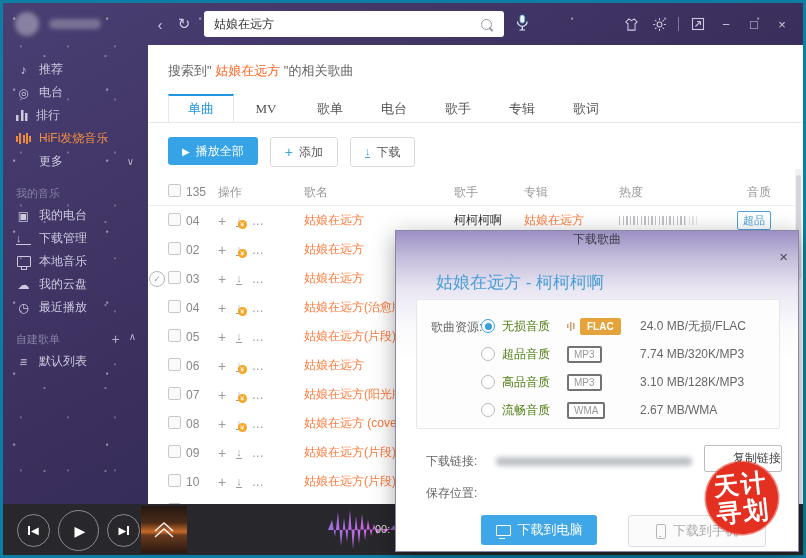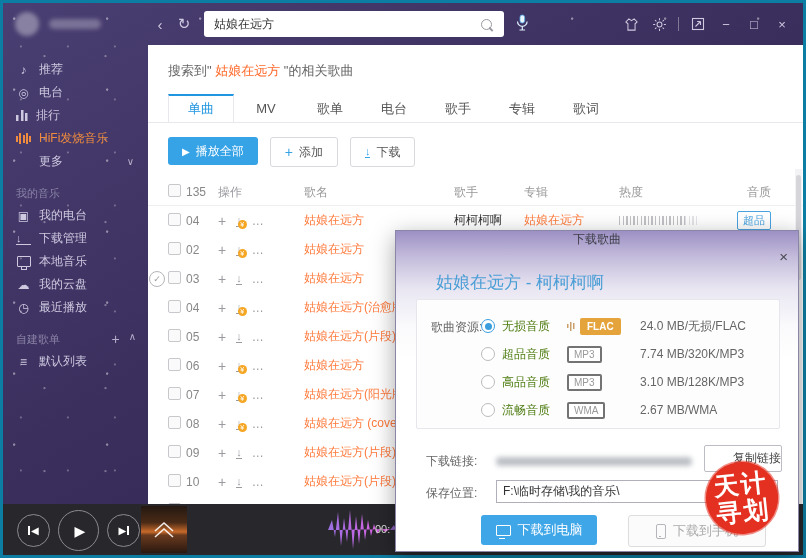--- a/index.html
+++ b/index.html
@@ -45,21 +45,21 @@
       linear-gradient(currentColor,currentColor) 6.8px 55%/2px 8px no-repeat,
       linear-gradient(currentColor,currentColor) 10.2px 50%/2px 11px no-repeat,
       linear-gradient(currentColor,currentColor) 13.4px 60%/2px 6px no-repeat;color:#ef8b3f;}
   .ico-dl{display:inline-block;line-height:10px;font-size:11px;border-bottom:1.5px solid currentColor;padding-bottom:1px;}
   .ico-mon{width:12px;height:9px;border:1.3px solid currentColor;border-radius:1px;position:relative;}
   .ico-mon::after{content:"";position:absolute;left:3px;bottom:-4px;width:4px;height:2px;border-bottom:1.5px solid currentColor;border-left:1px solid currentColor;border-right:1px solid currentColor;}
   
   .main{position:absolute;left:148px;top:45px;right:3px;bottom:54px;background:#fff;overflow:hidden;}
   .result-line{padding:17px 0 0 20px;font-size:13px;color:#666;}
   .result-line .kw{color:#ff6a2b;}
-  .tabs{display:flex;margin-top:14px;border-bottom:1px solid #e8e8ec;padding-left:20px;}
+  .tabs{display:flex;margin-top:14px;border-bottom:1px solid #e8e8ec;padding-left:20px;font-family:Liberation Serif, serif;}
   .tab{width:64px;height:26px;line-height:26px;text-align:center;font-size:13px;color:#555;cursor:pointer;border-top:2px solid transparent;}
   .tab.active{color:#2196e0;border-top:2px solid #2196e0;border-left:1px solid #e8e8ec;border-right:1px solid #e8e8ec;margin-bottom:-1px;background:#fff;}
   .toolbar{display:flex;gap:12px;padding:14px 0 12px 20px;}
   .btn{height:28px;display:inline-flex;align-items:center;gap:6px;padding:0 14px;border-radius:3px;font-size:12px;cursor:pointer;}
   .btn-primary{background:#35a3e6;color:#fff;}
   .btn-ghost{background:#fff;border:1px solid #d9d9de;color:#555;}
   .btn-ghost .ico-dl{color:#35a3e6;}
   .thead,.trow{display:flex;align-items:center;height:28px;padding:0 0 0 20px;font-size:12px;}
   .thead{color:#999;border-bottom:1px solid #efeff2;height:26px;}
   .col-check{width:18px;}
@@ -529,21 +529,20 @@
             <span class="badge ">WMA</span>
           </span>
           <span class="opt-size">2.67 MB/WMA</span>
         </div>
       </div>
   </div>
   <div class="form-label" style="top:222px;">下载链接:</div>
   <div class="url-blur" style="top:226px;"></div>
   <div class="copy-btn" style="top:214px;">复制链接</div>
   <div class="form-label" style="top:254px;">保存位置:</div>
-  <input class="path-input" style="top: 249px;" value="F:\临时存储\我的音乐\">
   <div class="dlg-btn pc" style="top:284px;">
     <span class="ico-mon2"></span>
     <span>下载到电脑</span>
   </div>
   <div class="dlg-btn ph" style="top:284px;">
     <span class="ico-phone"></span>
     <span>下载到手机</span>
   </div>
 </div>
 

